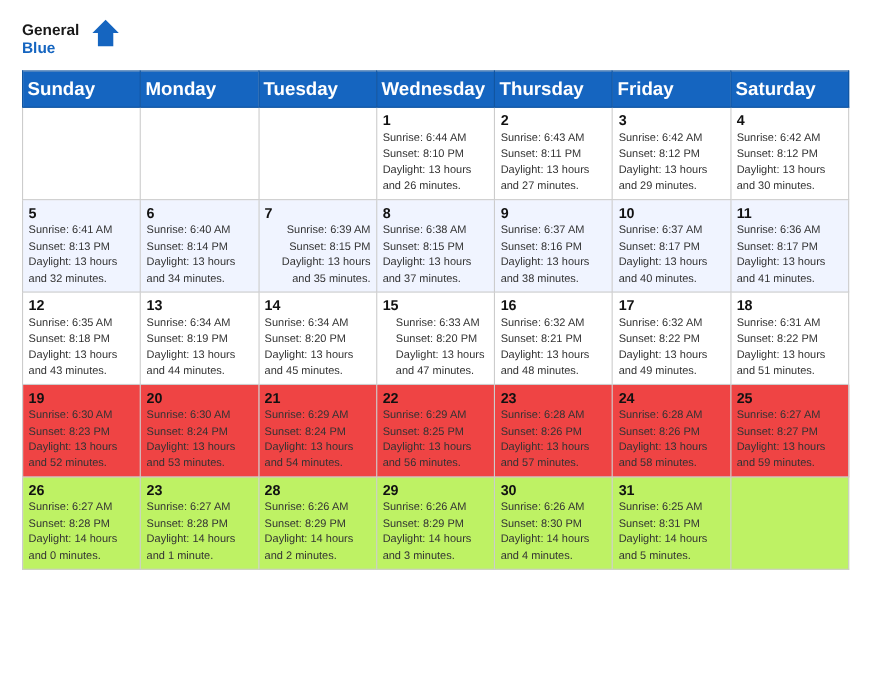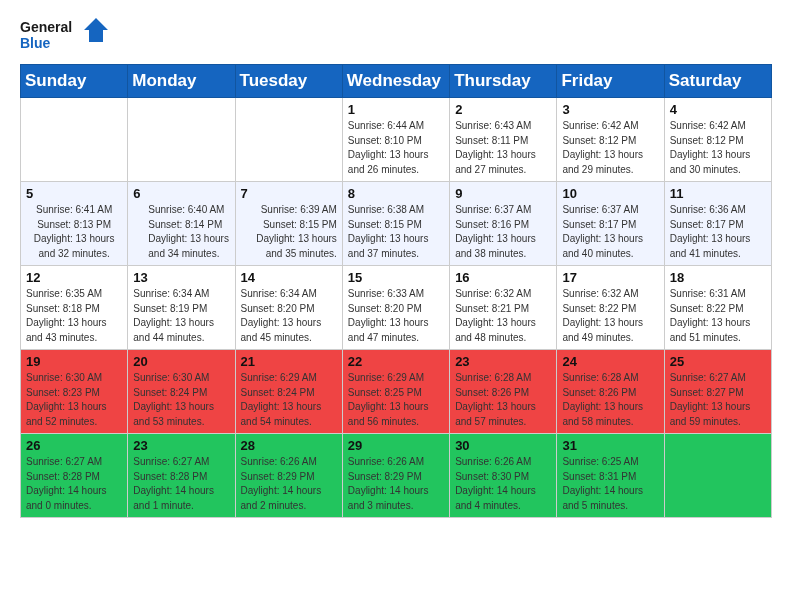--- a/index.html
+++ b/index.html
@@ -62,21 +62,21 @@
       background: #f7f7f7;
     }
     .calendar tr:nth-child(odd) td {
       background: #fff;
     }
     
     .calendar tbody tr:nth-child(1) td { background: #fff; }
     .calendar tbody tr:nth-child(2) td { background: #f0f4ff; }
     .calendar tbody tr:nth-child(3) td { background: #fff; }
     .calendar tbody tr:nth-child(4) td { background: #ef4444; }
-    .calendar tbody tr:nth-child(5) td { background: #22c55e; }
+    .calendar tbody tr:nth-child(5) td { background: #bef264; }
 
     .day-num {
       font-size: 13px;
       font-weight: bold;
       color: #111;
       margin-bottom: 2px;
       display: block;
     }
     .day-info {
       font-size: 10px;
@@ -146,28 +146,28 @@
           <span class="day-num">4</span>
           <div class="day-info" style="white-space: pre-line;">Sunrise: 6:42 AM
 Sunset: 8:12 PM
 Daylight: 13 hours
 and 30 minutes.</div>
         </td>
       </tr>
       <tr>
         <td>
           <span class="day-num">5</span>
-          <div class="day-info" style="white-space: pre-line; text-align: center;">Sunrise: 6:41 AM
+          <div class="day-info" style="white-space: pre-line;">Sunrise: 6:41 AM
 Sunset: 8:13 PM
 Daylight: 13 hours
 and 32 minutes.</div>
         </td>
         <td>
           <span class="day-num">6</span>
-          <div class="day-info" style="white-space: pre-line; margin-left: 15px;">Sunrise: 6:40 AM
+          <div class="day-info" style="white-space: pre-line;">Sunrise: 6:40 AM
 Sunset: 8:14 PM
 Daylight: 13 hours
 and 34 minutes.</div>
         </td>
         <td>
           <span class="day-num">7</span>
           <div class="day-info" style="white-space: pre-line; text-align: right;">Sunrise: 6:39 AM
 Sunset: 8:15 PM
 Daylight: 13 hours
 and 35 minutes.</div>
@@ -218,21 +218,21 @@
         </td>
         <td>
           <span class="day-num">14</span>
           <div class="day-info" style="white-space: pre-line;">Sunrise: 6:34 AM
 Sunset: 8:20 PM
 Daylight: 13 hours
 and 45 minutes.</div>
         </td>
         <td>
           <span class="day-num">15</span>
-          <div class="day-info" style="white-space: pre-line;">Sunrise: 6:33 AM
+          <div class="day-info" style="white-space: pre-line; margin-left: 12px;">Sunrise: 6:33 AM
 Sunset: 8:20 PM
 Daylight: 13 hours
 and 47 minutes.</div>
         </td>
         <td>
           <span class="day-num">16</span>
           <div class="day-info" style="white-space: pre-line;">Sunrise: 6:32 AM
 Sunset: 8:21 PM
 Daylight: 13 hours
 and 48 minutes.</div>

